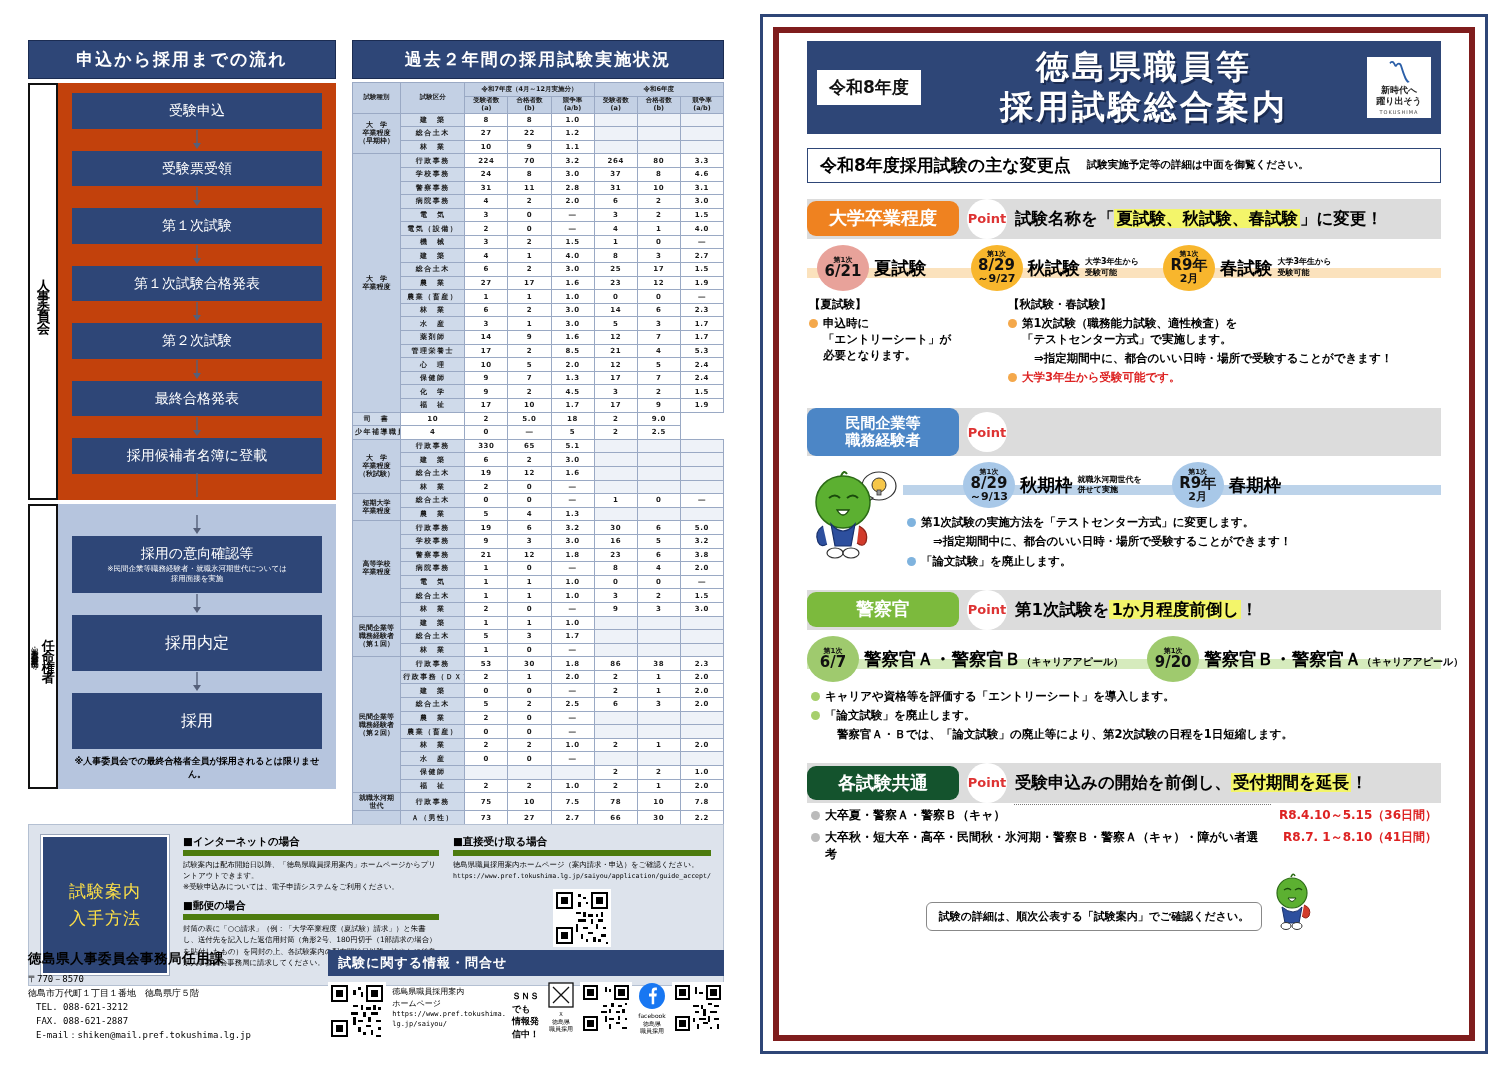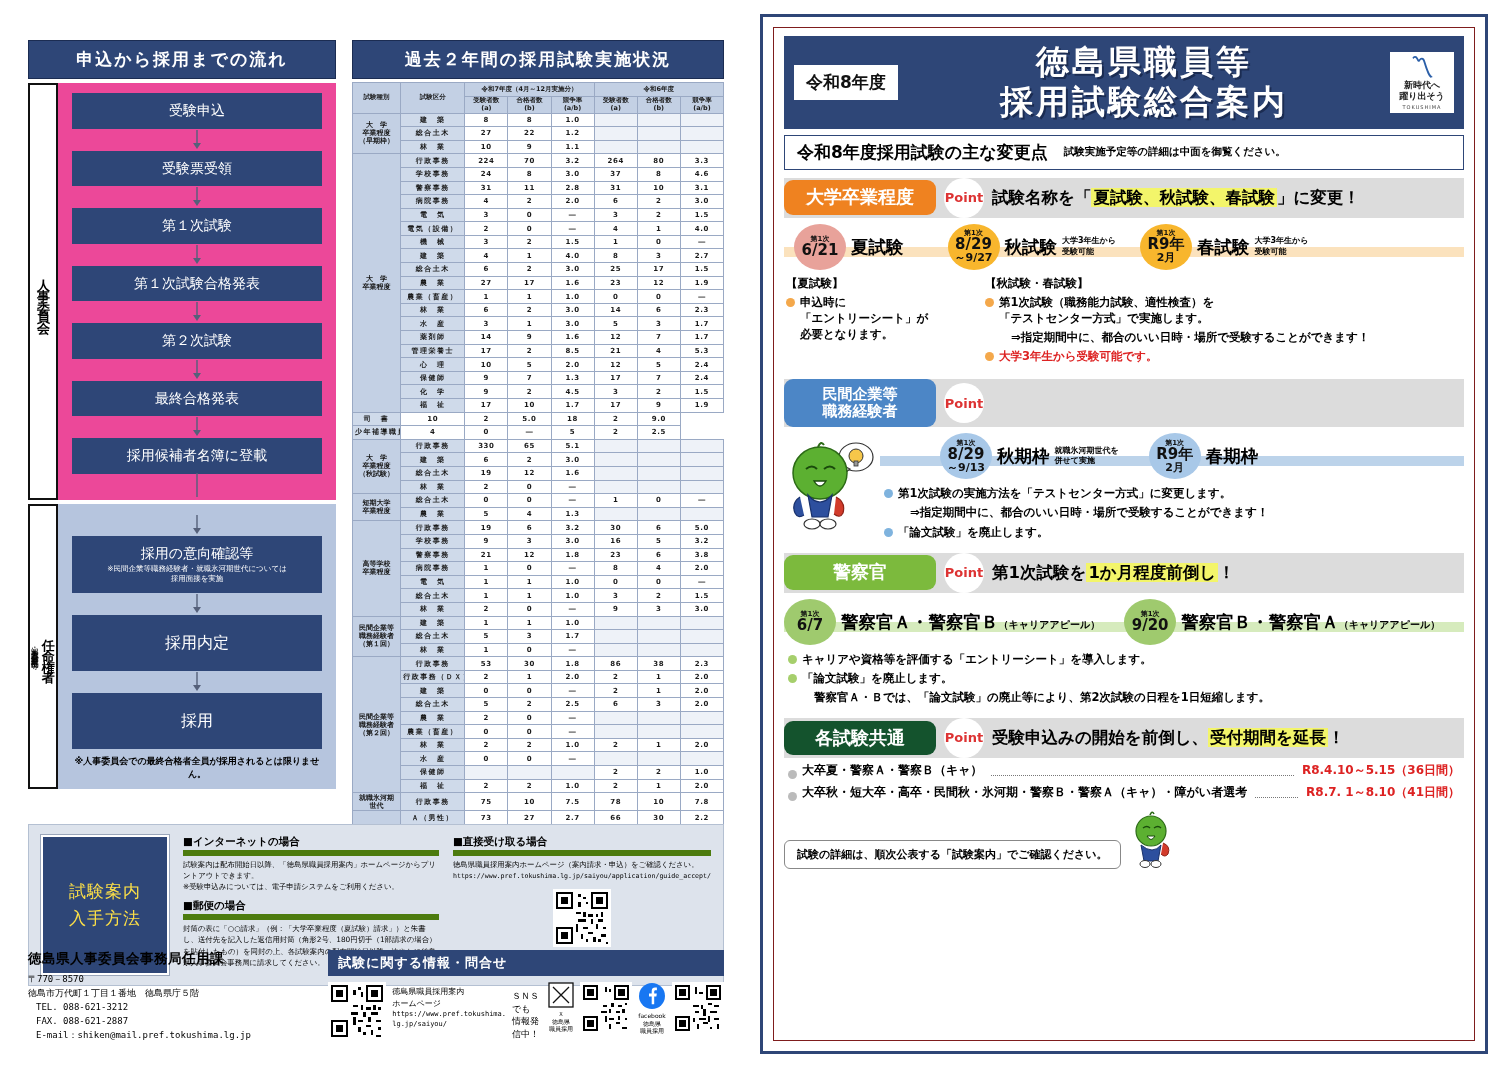--- a/index.html
+++ b/index.html
@@ -22,21 +22,21 @@
 
   
   .flow-wrap { position:absolute; left:28px; top:40px; width:308px; }
   .flow-body { display:flex; margin-top:4px; }
   .flow-sidebar {
     width:30px; border:2px solid #111; background:#fff;
     display:flex; flex-direction:column; align-items:center; justify-content:center;
     font-size:13px; font-weight:bold; letter-spacing:3px; writing-mode:vertical-rl;
     padding:8px 0;
   }
-  .flow-col { flex:1; background:#ec4899; padding:10px 14px 4px; }
+  .flow-col { flex:1; background:#c2410c; padding:10px 14px 4px; }
   .flow-col.lower { background:#b6c5de; }
   .flow-box {
     background:#2e4677; color:#fff; text-align:center;
     font-size:14px; padding:9px 0; line-height:1.25;
   }
   .flow-box .sub { font-size:7.5px; display:block; line-height:1.3; margin-top:2px; }
   .flow-arrow { height:22px; display:flex; align-items:center; justify-content:center; }
   .flow-arrow svg { display:block; }
   .flow-note { font-size:9px; font-weight:bold; text-align:center; padding:6px 0 4px; }
   .sidebar-sub { font-size:8px; letter-spacing:1px; font-weight:normal; margin-top:4px; line-height:1.2;}
@@ -76,28 +76,28 @@
   
   .contact-wrap { position:absolute; left:28px; top:950px; width:696px; display:flex; gap:10px; }
   .contact-left { width:330px; }
   .contact-title { font-size:13.5px; font-weight:bold; letter-spacing:0.5px; margin-bottom:5px; }
   .contact-line { font-size:9px; line-height:1.55; font-family:"DejaVu Sans Mono", monospace; }
   .contact-right { flex:1; }
   .contact-bar { background:#2e4677; color:#fff; font-size:13px; font-weight:bold;
     padding:4px 10px; letter-spacing:1px; }
   .sns-row { display:flex; align-items:flex-start; gap:6px; margin-top:6px; }
   .sns-item { text-align:center; font-size:6px; line-height:1.3; }
-  .sns-label { font-size:9px; font-weight:normal; line-height:1.4; padding-top:8px; }
+  .sns-label { font-size:9px; font-weight:bold; line-height:1.4; padding-top:8px; }
   .hp-txt { font-size:8px; line-height:1.45; padding-top:4px; }
 
   
   .right-page { position:absolute; left:760px; top:14px; width:728px; height:1040px;
     border:3px solid #2e4677; background:#fff; padding:10px; }
-  .rp-inner { border:1px solid #7f1d1d; height:100%; padding:8px 10px;
-    display:flex; flex-direction:column; gap:6px; }
+  .rp-inner { border:6px solid #7f1d1d; height:100%; padding:8px 28px;
+    display:flex; flex-direction:column; gap:14px; }
 
   .hero { background:#2e4677; display:flex; align-items:center; padding:6px 10px; gap:10px; }
   .hero-era { background:#fff; color:#111; font-weight:bold; font-size:17px;
     padding:6px 12px; white-space:nowrap; }
   .hero-titles { flex:1; text-align:center; color:#fff; }
   .hero-t1, .hero-t2 { font-size:33px; font-weight:bold; letter-spacing:3px;
     line-height:1.22; text-shadow:2px 2px 0 #1b2c52; }
   .hero-logo { width:64px; background:#fff; text-align:center; padding:3px 2px; }
   .hero-logo .mark { font-size:25px; color:#2b5fa8; line-height:1; }
   .hero-logo .lt { font-size:9px; font-weight:bold; color:#222; line-height:1.25; }
@@ -141,26 +141,26 @@
   .bhead { font-size:11.5px; font-weight:bold; margin-bottom:3px; }
   .bl { display:flex; gap:5px; margin-bottom:3px; font-size:11.5px; font-weight:bold; line-height:1.4; }
   .dot { width:9px;height:9px;border-radius:50%;flex:0 0 auto;margin-top:4px; }
   .dot-o{background:#f4a84b;} .dot-b{background:#7fb3de;} .dot-g{background:#a6cf6c;} .dot-gr{background:#bbb;}
   .bl .ind { padding-left:12px; }
 
   .two-col { display:flex; gap:14px; padding:4px 2px; }
 
   .mascot { position:relative; width:96px; flex:0 0 auto; }
   .footer-list { padding:4px 4px 0; }
-  .fl-row { display:flex; align-items:flex-end; gap:5px; font-size:12px; font-weight:bold; margin-bottom:5px; }
+  .fl-row { display:flex; align-items:flex-start; gap:5px; font-size:12px; font-weight:bold; margin-bottom:5px; }
   .fl-lead { border-bottom:1.5px dotted #777; flex:1; margin:0 3px; position:relative; top:-3px; }
   .fl-val { color:#d22; white-space:nowrap; }
   .speech { border:1.5px solid #888; border-radius:6px; padding:6px 12px;
     font-size:11px; font-weight:bold; display:inline-block; background:#fff; }
-  .speech-wrap { display:flex; align-items:flex-end; gap:4px; margin-top:6px; }
+  .speech-wrap { display:flex; justify-content:center; align-items:flex-end; gap:4px; margin-top:6px; }
 </style>
 </head>
 <body>
 
 <div class="page">
 
   <div class="left-page">
 
     <div class="flow-wrap">
       <div class="panel-title">申込から採用までの流れ</div>

